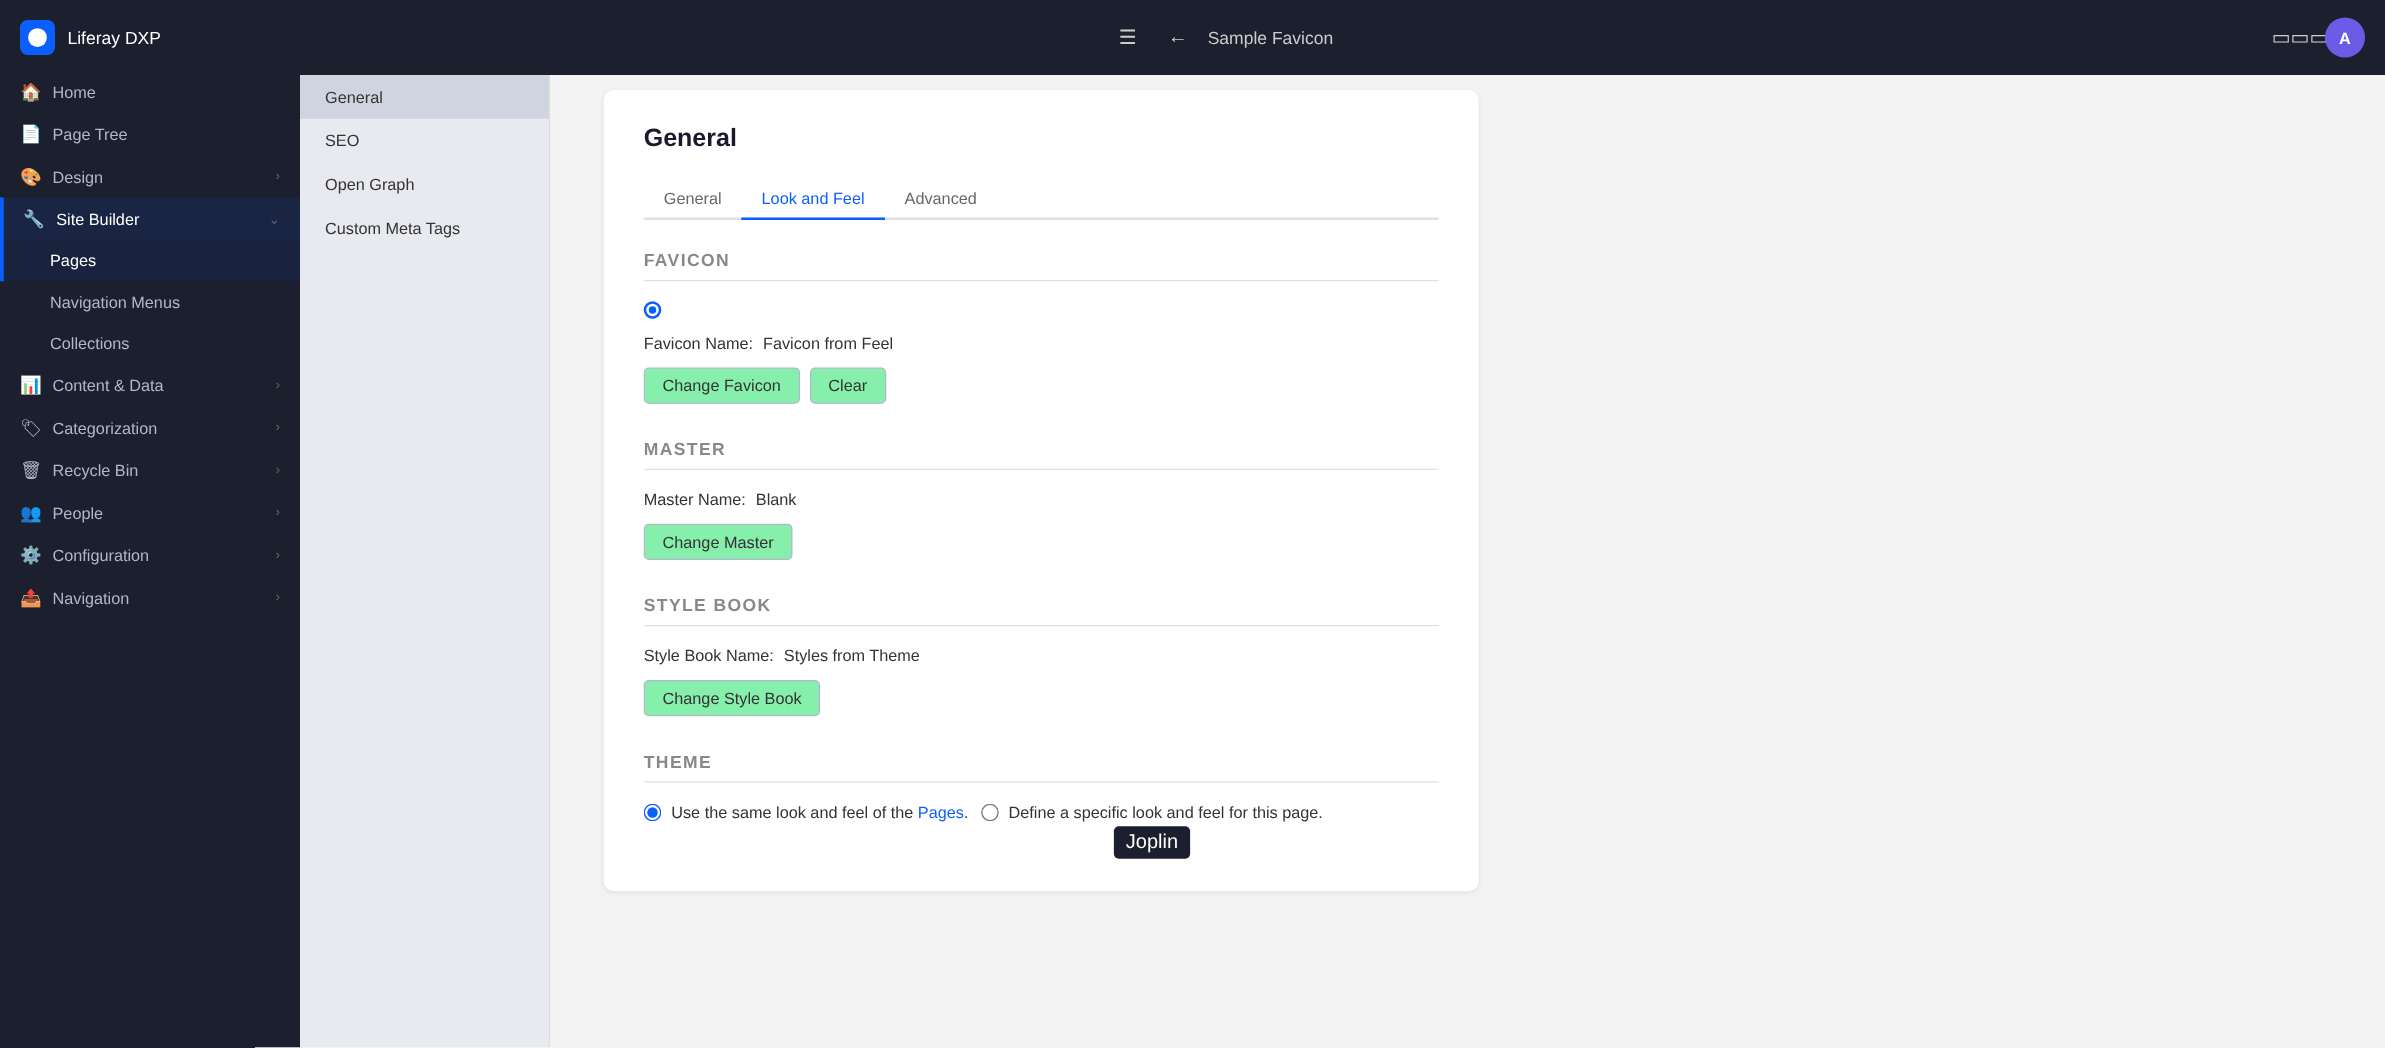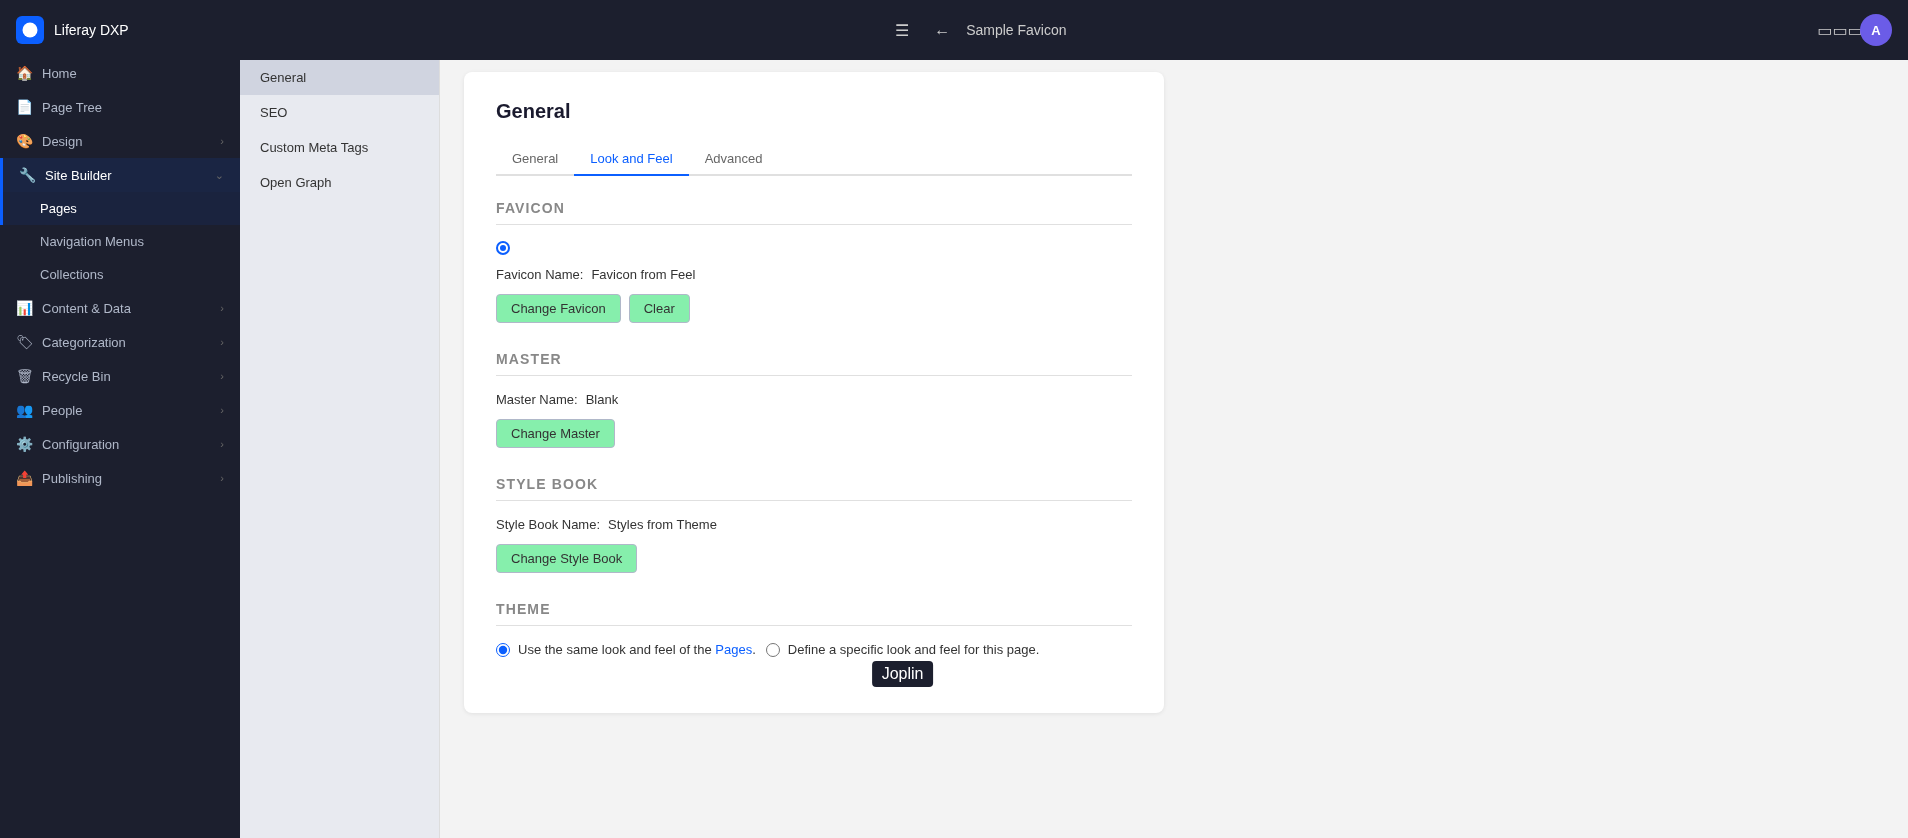--- a/index.html
+++ b/index.html
@@ -34,21 +34,21 @@
       position: relative;
     }
     .sidebar-item.active { color: white; border-left: 3px solid #0b5fff; background: rgba(11,95,255,0.1); }
     .sidebar-item .icon { width: 16px; text-align: center; font-size: 14px; flex-shrink: 0; }
     .sidebar-item .label { flex: 1; }
     .sidebar-item .chevron { font-size: 11px; color: #666; }
     .sidebar-child { padding-left: 40px; }
     .sidebar-child.active-child { color: white; border-left: 3px solid #0b5fff; padding-left: 37px; background: rgba(11,95,255,0.08); }
 
     
-    .main { flex: 1; display: flex; overflow: hidden; }
+    .main { flex: 1; display: flex; overflow: hidden; gap: 19px; }
 
     
     .settings-nav {
       width: 200px; min-width: 200px; background: #e8eaf0; border-right: 1px solid #ddd;
       padding: 12px 0;
     }
     .settings-nav-item {
       padding: 10px 20px; font-size: 13px; color: #333; cursor: pointer;
     }
     .settings-nav-item.active { background: #d0d4e0; font-weight: 500; }
@@ -188,32 +188,32 @@
       <span class="label">People</span>
       <span class="chevron">›</span>
     </div>
     <div class="sidebar-item">
       <span class="icon">⚙️</span>
       <span class="label">Configuration</span>
       <span class="chevron">›</span>
     </div>
     <div class="sidebar-item">
       <span class="icon">📤</span>
-      <span class="label">Publishing</span>
+      <span class="label">Navigation</span>
       <span class="chevron">›</span>
     </div>
   </nav>
 
   <div class="main">
 
     <div class="settings-nav">
       <div class="settings-nav-item active">General</div>
       <div class="settings-nav-item">SEO</div>
+      <div class="settings-nav-item">Open Graph</div>
       <div class="settings-nav-item">Custom Meta Tags</div>
-      <div class="settings-nav-item">Open Graph</div>
     </div>
 
     <div class="content-panel">
       <div class="content-card">
         <h2 class="content-card-title">General</h2>
 
         <div class="tabs">
           <div class="tab">General</div>
           <div class="tab active">Look and Feel</div>
           <div class="tab">Advanced</div>

